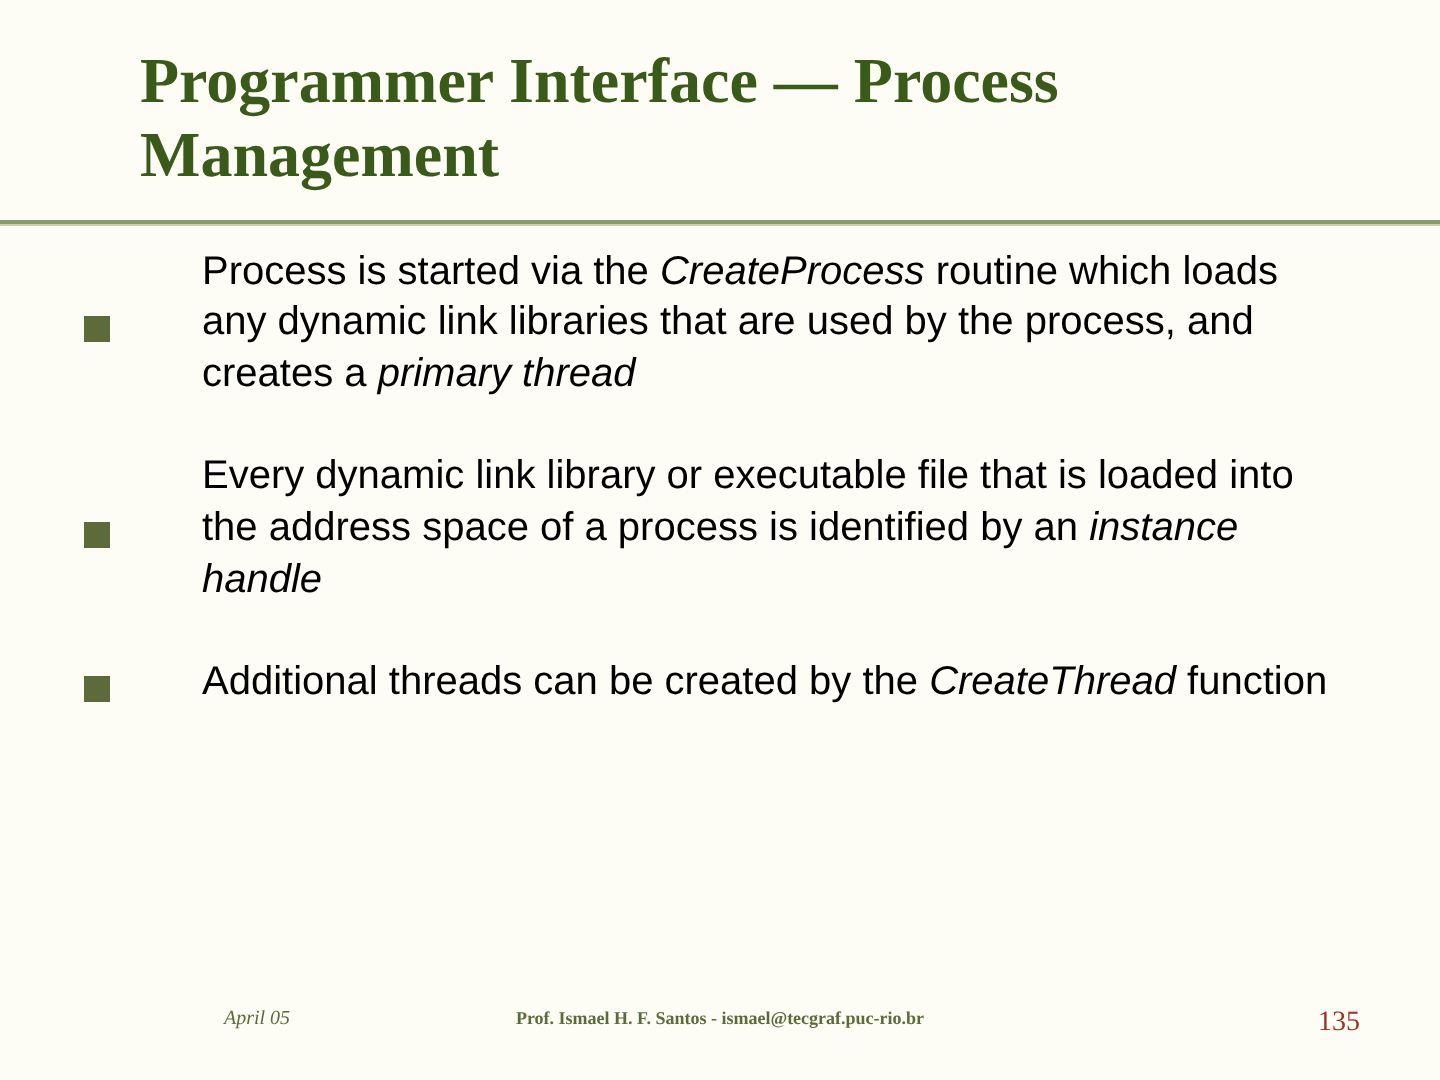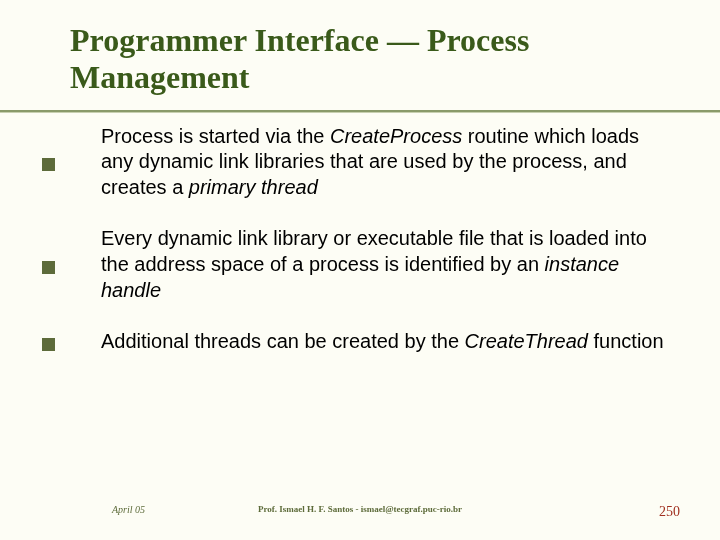--- a/index.html
+++ b/index.html
@@ -115,15 +115,15 @@
       <div class="bullet-text">
         <span>Additional threads can be created by the </span><span class="italic">CreateThread</span><span> function</span>
       </div>
     </div>
 
   </div>
 
   <div class="footer">
     <span class="footer-left">April 05</span>
     <span class="footer-center">Prof. Ismael H. F. Santos - ismael@tecgraf.puc-rio.br</span>
-    <span class="footer-right">250</span>
+    <span class="footer-right">135</span>
   </div>
 </div>
 
 </body></html>

